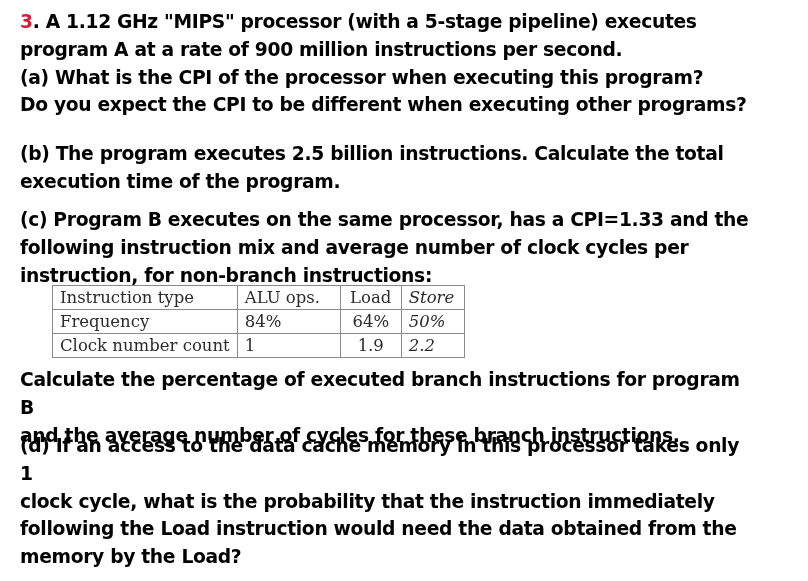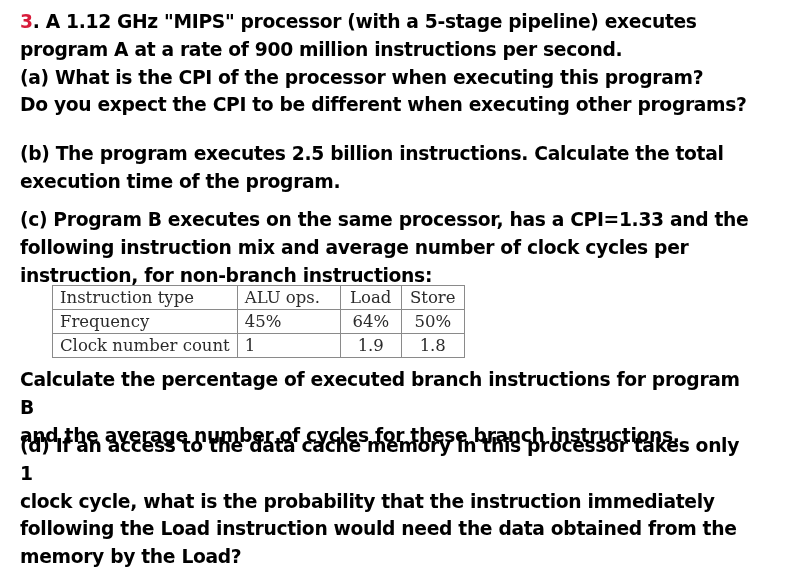--- a/index.html
+++ b/index.html
@@ -77,22 +77,23 @@
   }
   #mix-table td.alu {
     text-align: left;
     width: 88px;
   }
   #mix-table td.load {
     text-align: center;
     width: 46px;
   }
   #mix-table td.store {
-    text-align: center;
+    text-align: left;
     width: 48px;
+    font-style: italic;
   }
 </style>
 </head>
 <body>
 
 <div id="page">
 
   <div class="prose" id="para-intro"><span class="qnum">3</span><span>. A 1.12 GHz "MIPS" processor (with a 5-stage pipeline) executes
 program A at a rate of 900 million instructions per second.
 (a) What is the CPI of the processor when executing this program?
@@ -108,29 +109,29 @@
   <table id="mix-table">
     <tbody>
       <tr>
         <td class="label">Instruction type</td>
         <td class="alu">ALU ops.</td>
         <td class="load">Load</td>
         <td class="store">Store</td>
       </tr>
       <tr>
         <td class="label">Frequency</td>
-        <td class="alu">45%</td>
+        <td class="alu">84%</td>
         <td class="load">64%</td>
         <td class="store">50%</td>
       </tr>
       <tr>
         <td class="label">Clock number count</td>
         <td class="alu">1</td>
         <td class="load">1.9</td>
-        <td class="store">1.8</td>
+        <td class="store">2.2</td>
       </tr>
     </tbody>
   </table>
 
   <div class="prose" id="para-calc">Calculate the percentage of executed branch instructions for program B
 and the average number of cycles for these branch instructions.</div>
 
   <div class="prose" id="para-d">(d) If an access to the data cache memory in this processor takes only 1
 clock cycle, what is the probability that the instruction immediately
 following the Load instruction would need the data obtained from the

